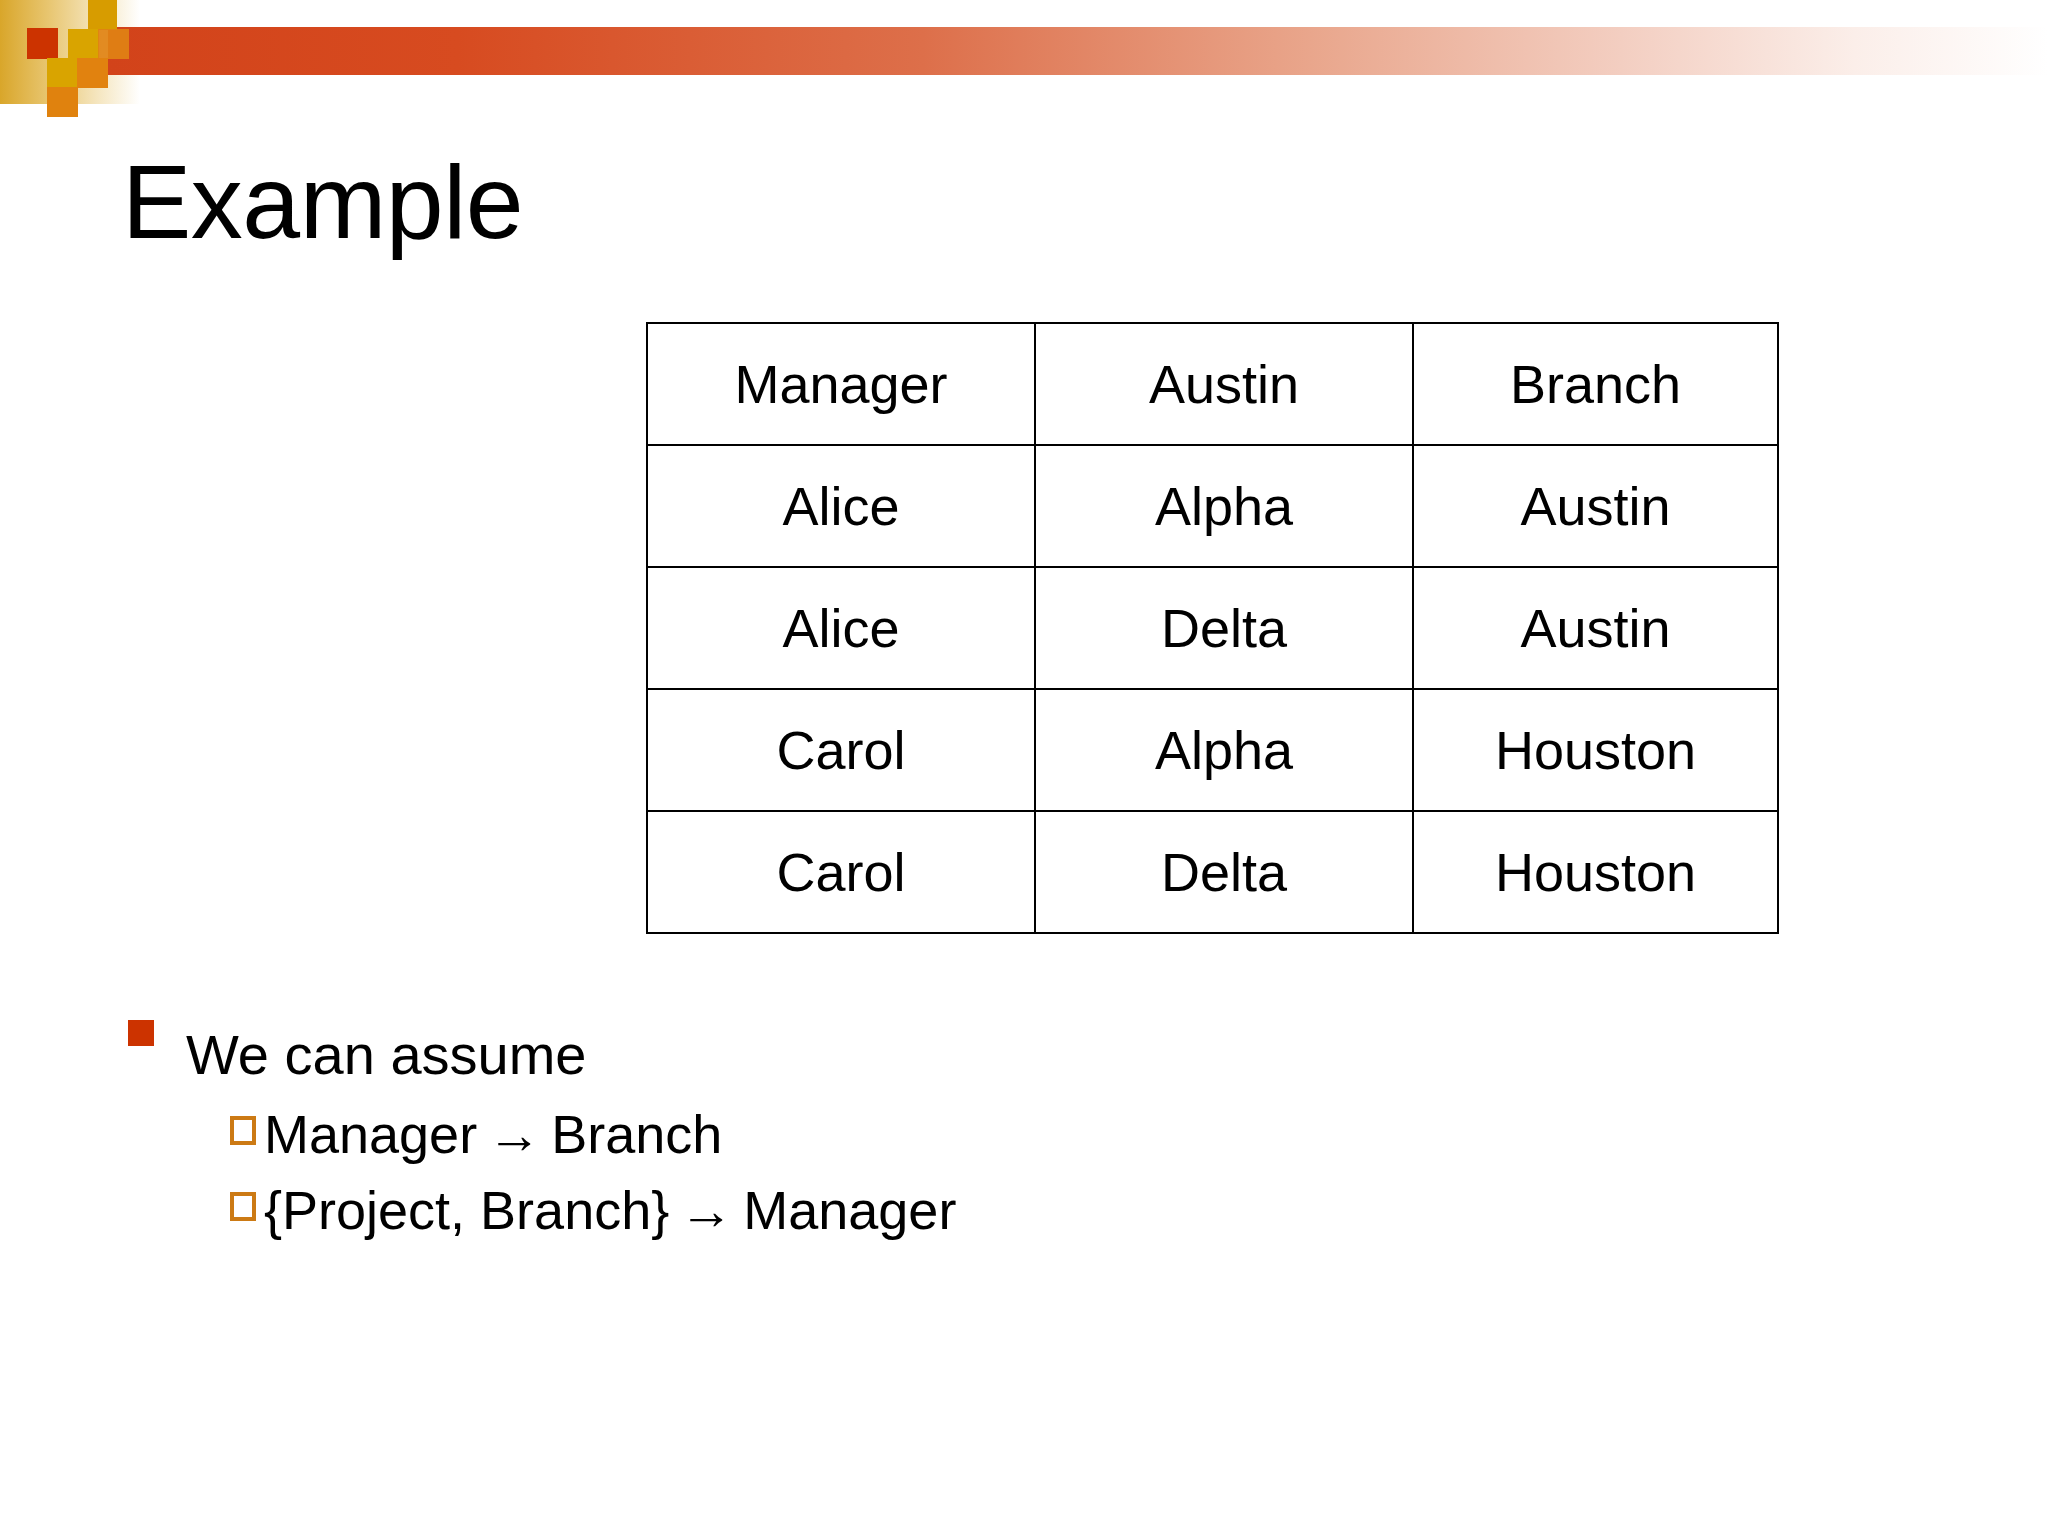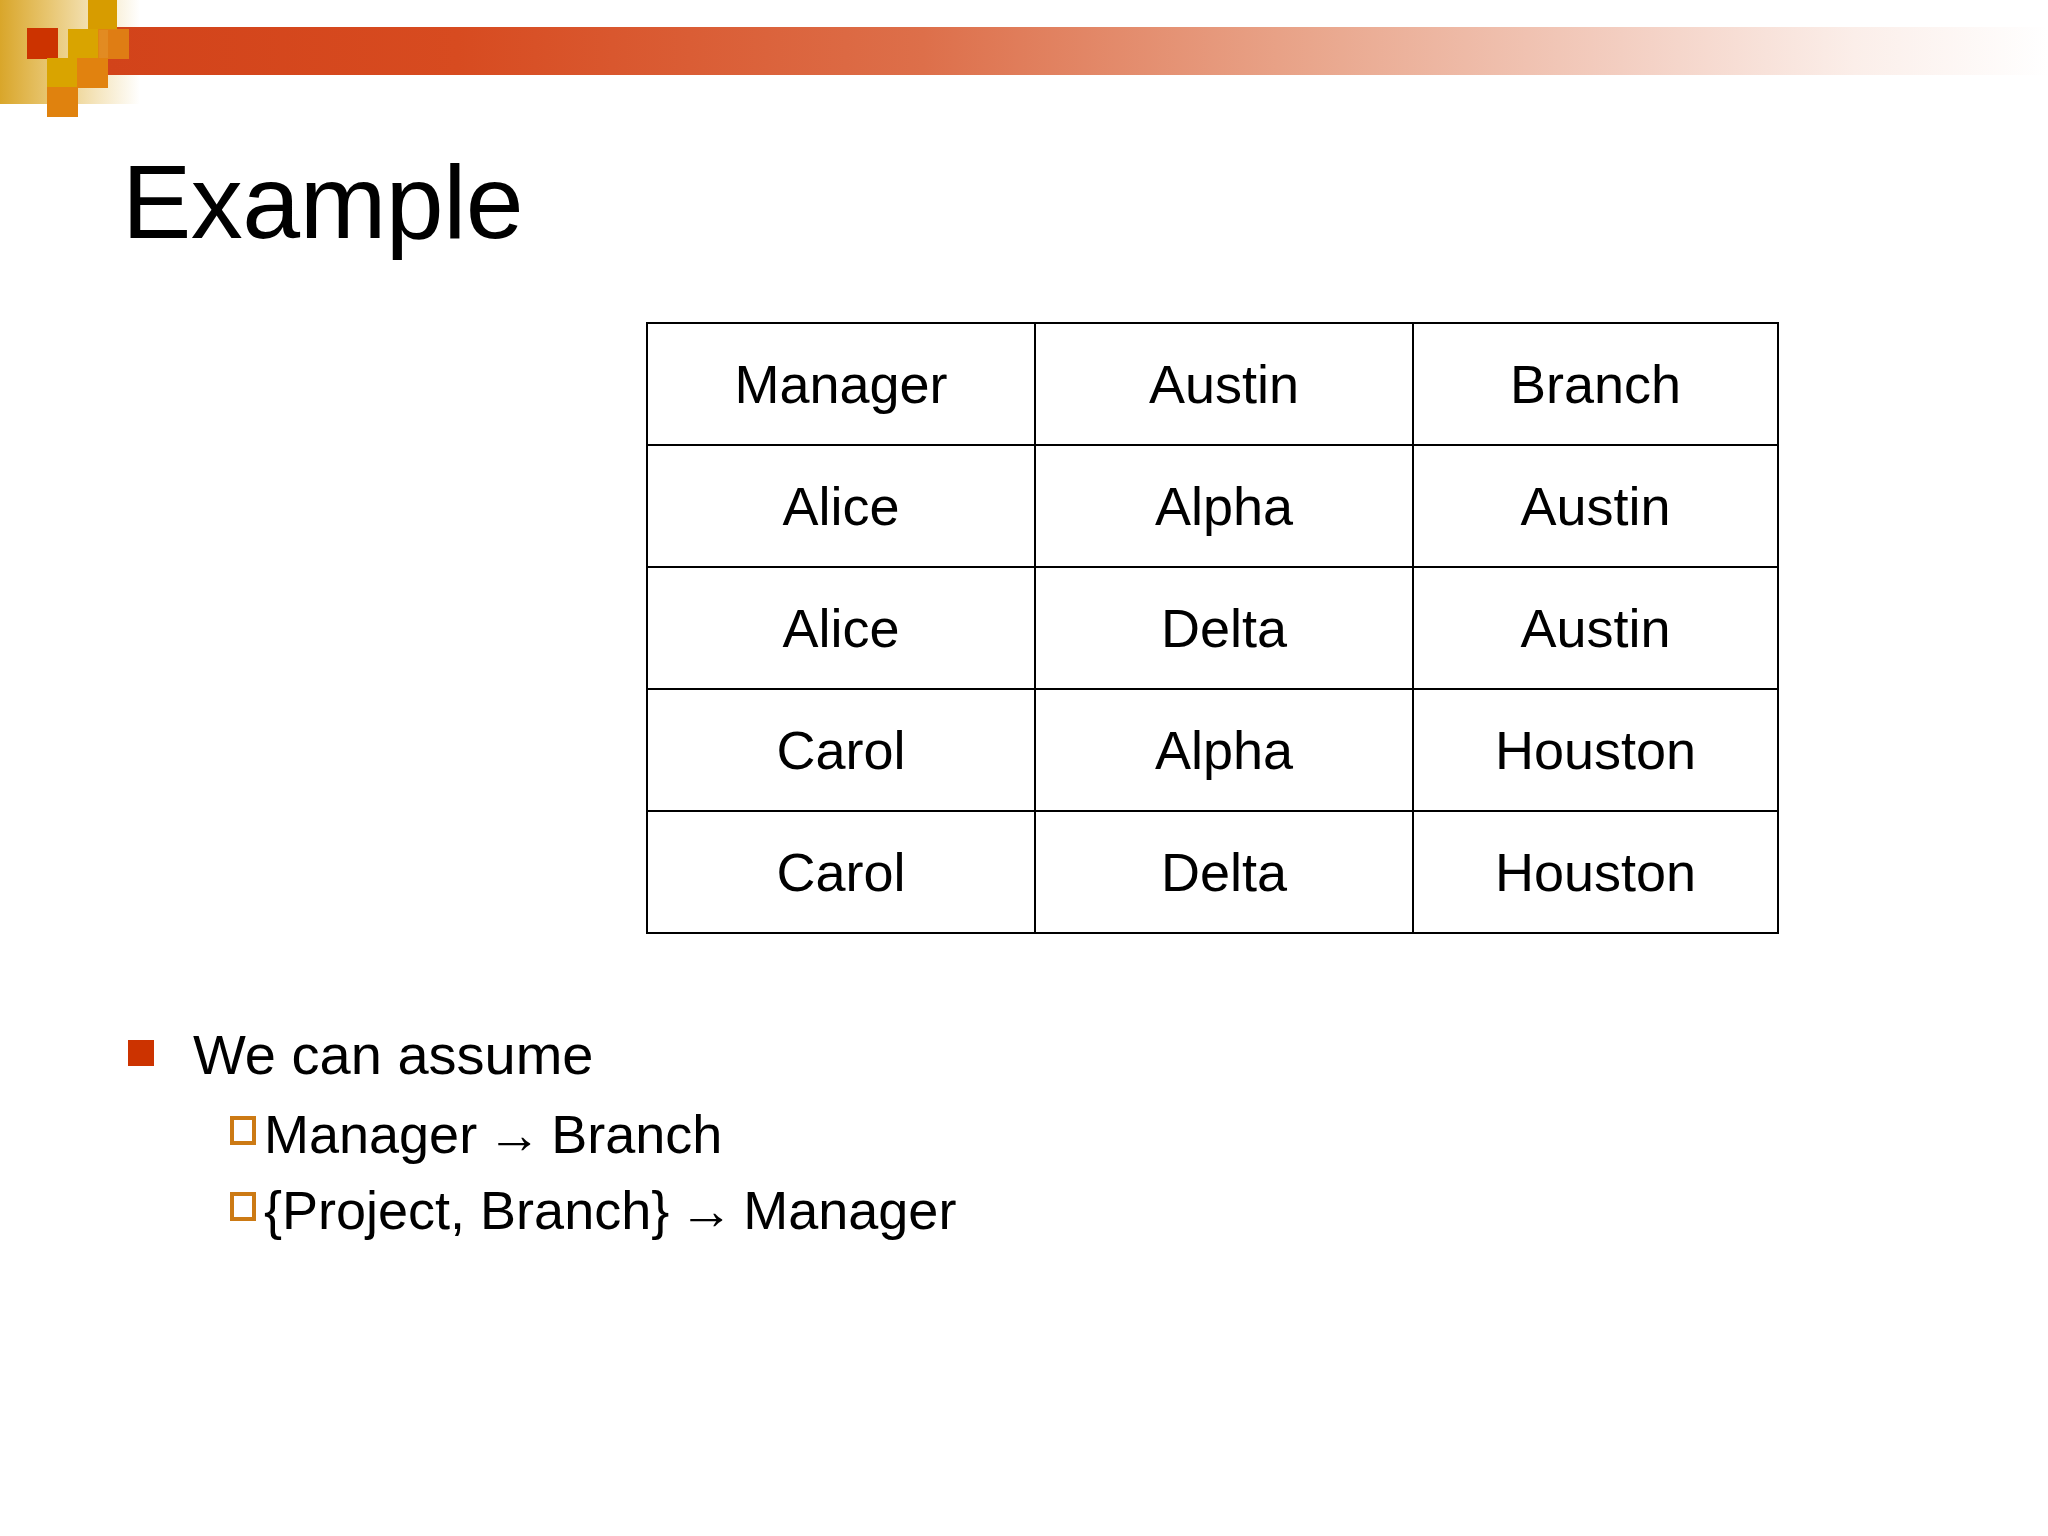--- a/index.html
+++ b/index.html
@@ -117,25 +117,24 @@
 
   
   .bullets {
     position: absolute;
     left: 128px;
     top: 1022px;
     width: 1700px;
   }
   .bullet-l1 {
     display: flex;
-    align-items: center;
+    align-items: flex-start;
     font-size: 56px;
     color: #000000;
     margin-bottom: 16px;
-    gap: 7px;
   }
   .bullet-l1 .marker {
     width: 26px;
     height: 26px;
     background: #cc3300;
     flex: 0 0 auto;
     margin-right: 32px;
     position: relative;
     top: -2px;
   }

